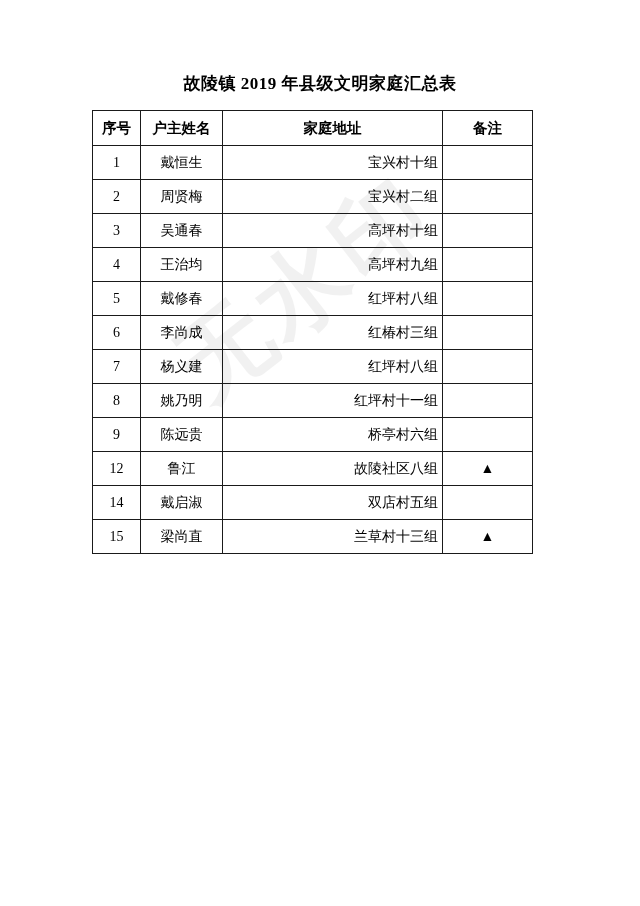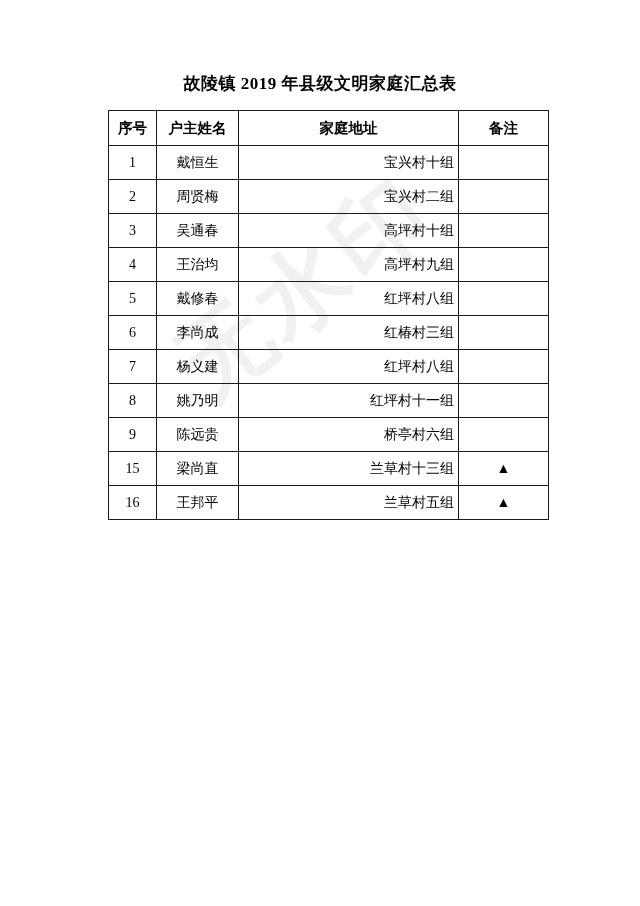--- a/index.html
+++ b/index.html
@@ -28,21 +28,21 @@
     width: 640px;
     text-align: center;
     font-size: 17px;
     font-weight: bold;
     letter-spacing: 0.5px;
     font-family: "Liberation Serif", "DejaVu Serif", serif;
   }
   .table-wrap {
     position: absolute;
     top: 110px;
-    left: 108px;
+    left: 92px;
     width: 440px;
   }
   table.summary {
     border-collapse: collapse;
     width: 440px;
     table-layout: fixed;
   }
   table.summary th, table.summary td {
     border: 1px solid #1a1a1a;
     height: 34px;
@@ -169,28 +169,34 @@
           <td class="addr">红坪村十一组</td>
           <td class="note"></td>
         </tr>
         <tr>
           <td class="idx">9</td>
           <td class="name">陈远贵</td>
           <td class="addr">桥亭村六组</td>
           <td class="note"></td>
         </tr>
         <tr>
+          <td class="idx">12</td>
+          <td class="name">鲁江</td>
+          <td class="addr">故陵社区八组</td>
+          <td class="note">▲</td>
+        </tr>
+        <tr>
+          <td class="idx">14</td>
+          <td class="name">戴启淑</td>
+          <td class="addr">双店村五组</td>
+          <td class="note"></td>
+        </tr>
+        <tr>
           <td class="idx">15</td>
           <td class="name">梁尚直</td>
           <td class="addr">兰草村十三组</td>
           <td class="note">▲</td>
         </tr>
-        <tr>
-          <td class="idx">16</td>
-          <td class="name">王邦平</td>
-          <td class="addr">兰草村五组</td>
-          <td class="note">▲</td>
-        </tr>
       </tbody>
     </table>
   </div>
 
 </div>
 
 </body></html>

